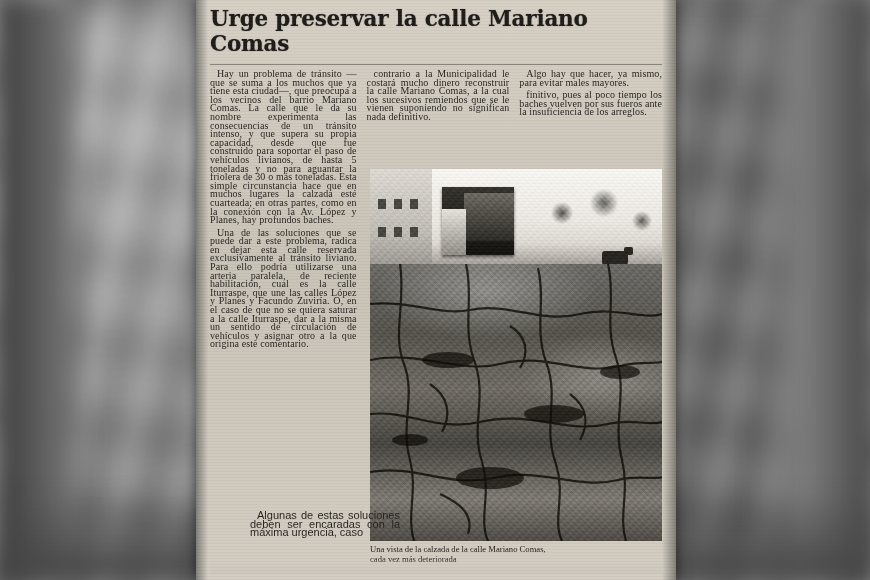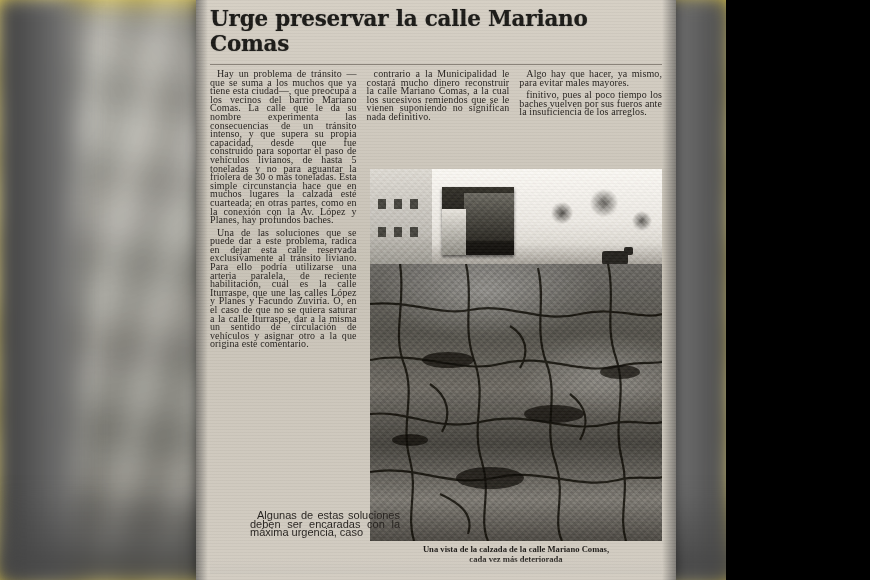--- a/index.html
+++ b/index.html
@@ -8,23 +8,23 @@
     background: #000;
   }
   body {
     width: 870px;
     height: 580px;
     overflow: hidden;
     font-family: "Liberation Serif", serif;
   }
   #page {
     position: relative;
-    width: 726px;
+    width: 870px;
     height: 580px;
-    background: #fde047;
+    background: #737373;
     overflow: hidden;
   }
   
   .bg-blur {
     position: absolute;
     inset: 0;
     background:
       radial-gradient(circle at 10% 20%, #b9b9b9 0%, #8f8f8f 35%, #6e6e6e 70%),
       linear-gradient(115deg, #8a8a8a 0%, #a5a5a5 25%, #777 55%, #9d9d9d 80%, #6f6f6f 100%);
     filter: blur(14px);
@@ -200,24 +200,24 @@
     background:#2e2c28; border-radius:3px;
   }
   .cow::after{ content:""; position:absolute; right:-5px; top:-4px; width:9px; height:8px; background:#2e2c28; border-radius:2px;}
 
   .caption {
     position: absolute;
     left: 160px;
     top: 538px;
     width: 292px;
     font-family: "Liberation Serif", serif;
-    font-weight: bold;
+    font-weight: normal;
     font-size: 8.6px;
     line-height: 10px;
-    text-align: center;
+    text-align: left;
     color: #1e1b18;
   }
   .caption .l2 { display:block; }
 
   
   .col1-bottom {
     position: absolute;
     left: 0;
     top: 505px;
     width: 150px;

